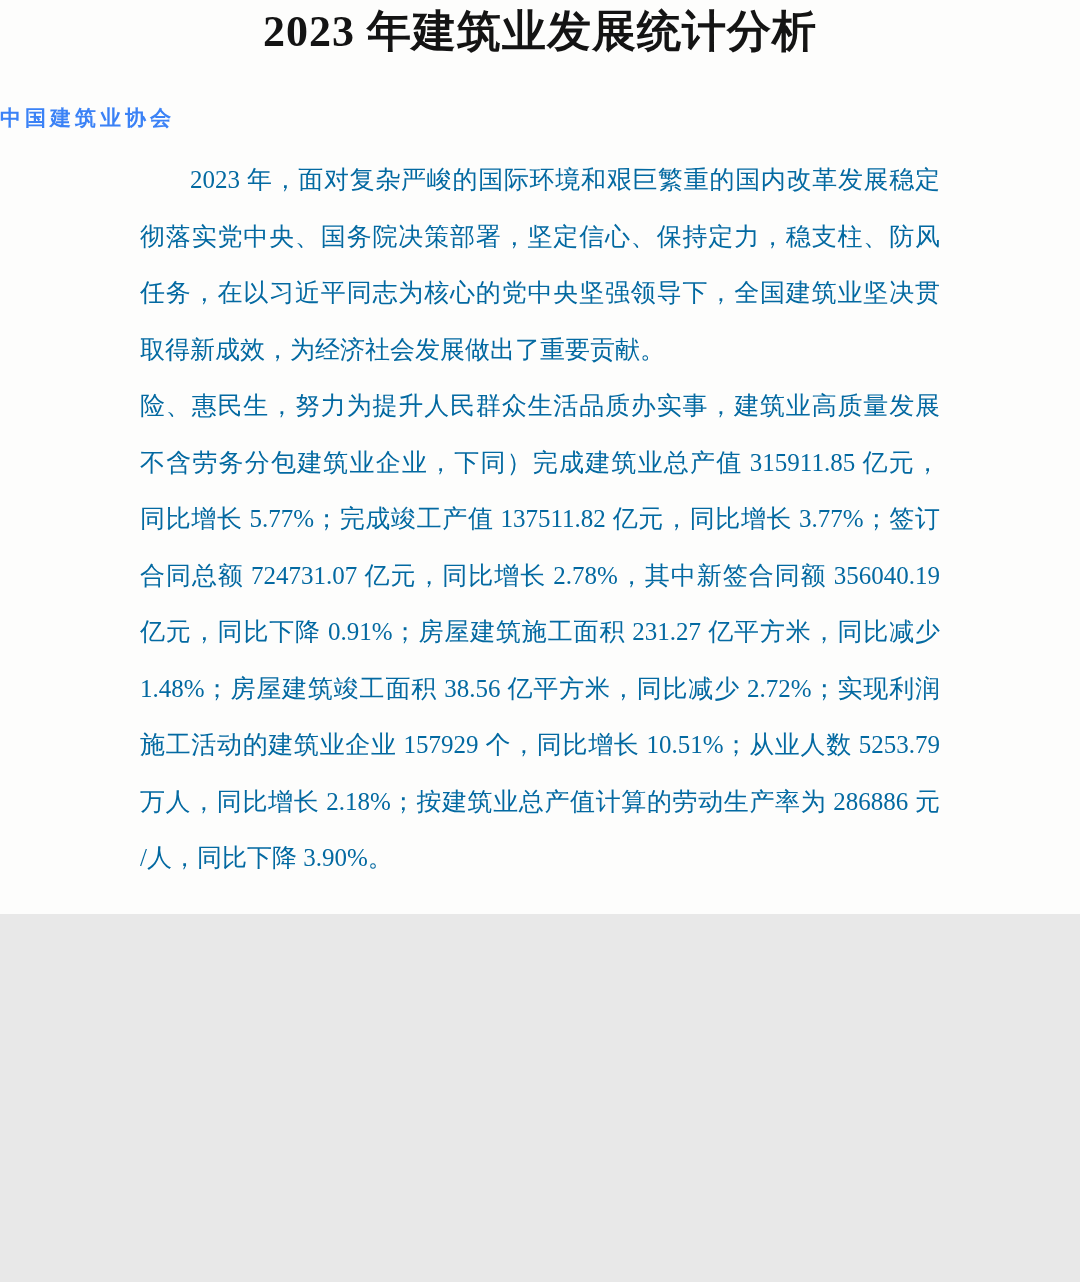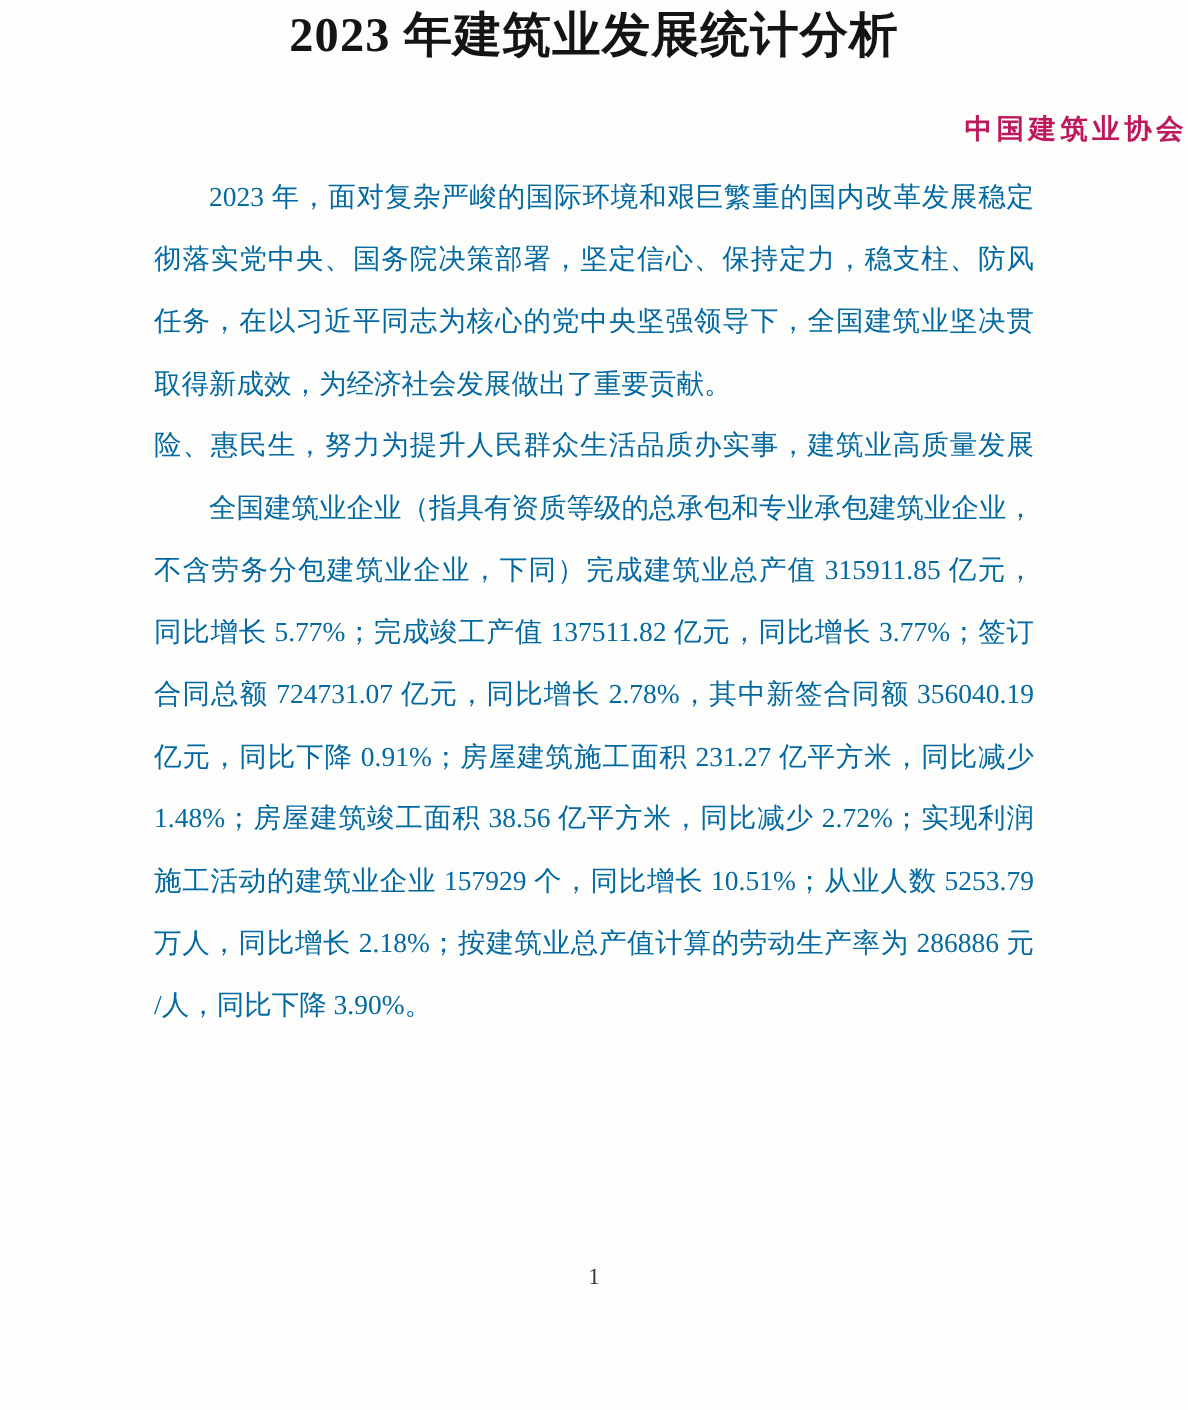--- a/index.html
+++ b/index.html
@@ -3,21 +3,21 @@
 <meta charset="utf-8">
 <style>
   html, body {
     margin: 0;
     padding: 0;
     background: #e8e8e8;
   }
   .page {
     position: relative;
     width: 1080px;
-    height: 1282px;
+    height: 914px;
     margin: 0 auto;
     background: #fdfdfc;
     overflow: hidden;
     color: #232323;
     font-family: "Liberation Serif", "DejaVu Serif", serif;
   }
   .doc-title {
     margin: 0;
     padding-top: 5px;
     height: 53px;
@@ -25,25 +25,25 @@
     text-align: center;
     font-size: 44px;
     font-weight: bold;
     letter-spacing: 1px;
     color: #141414;
   }
   .doc-subtitle {
     margin-top: 47px;
     height: 26px;
     line-height: 26px;
-    text-align: right;
-    font-size: 25px;
+    text-align: left;
+    font-size: 21px;
     font-weight: bold;
     letter-spacing: 4px;
-    color: #be185d;
+    color: #3b82f6;
   }
   .doc-body {
     width: 800px;
     margin: 21px auto 0 auto;
     font-size: 25px;
     line-height: 56.5px;
     color: #0369a1;
   }
   .para {
     margin: 0;
@@ -84,21 +84,20 @@
 
     <div class="para">
       <div class="line first">2023 年，面对复杂严峻的国际环境和艰巨繁重的国内改革发展稳定</div>
       <div class="line">彻落实党中央、国务院决策部署，坚定信心、保持定力，稳支柱、防风</div>
       <div class="line">任务，在以习近平同志为核心的党中央坚强领导下，全国建筑业坚决贯</div>
       <div class="line last">取得新成效，为经济社会发展做出了重要贡献。</div>
       <div class="line">险、惠民生，努力为提升人民群众生活品质办实事，建筑业高质量发展</div>
     </div>
 
     <div class="para">
-      <div class="line first">全国建筑业企业（指具有资质等级的总承包和专业承包建筑业企业，</div>
       <div class="line">不含劳务分包建筑业企业，下同）完成建筑业总产值 315911.85 亿元，</div>
       <div class="line">同比增长 5.77%；完成竣工产值 137511.82 亿元，同比增长 3.77%；签订</div>
       <div class="line">合同总额 724731.07 亿元，同比增长 2.78%，其中新签合同额 356040.19</div>
       <div class="line">亿元，同比下降 0.91%；房屋建筑施工面积 231.27 亿平方米，同比减少</div>
       <div class="line">1.48%；房屋建筑竣工面积 38.56 亿平方米，同比减少 2.72%；实现利润</div>
       <div class="line">施工活动的建筑业企业 157929 个，同比增长 10.51%；从业人数 5253.79</div>
       <div class="line">万人，同比增长 2.18%；按建筑业总产值计算的劳动生产率为 286886 元</div>
       <div class="line last">/人，同比下降 3.90%。</div>
     </div>
 

